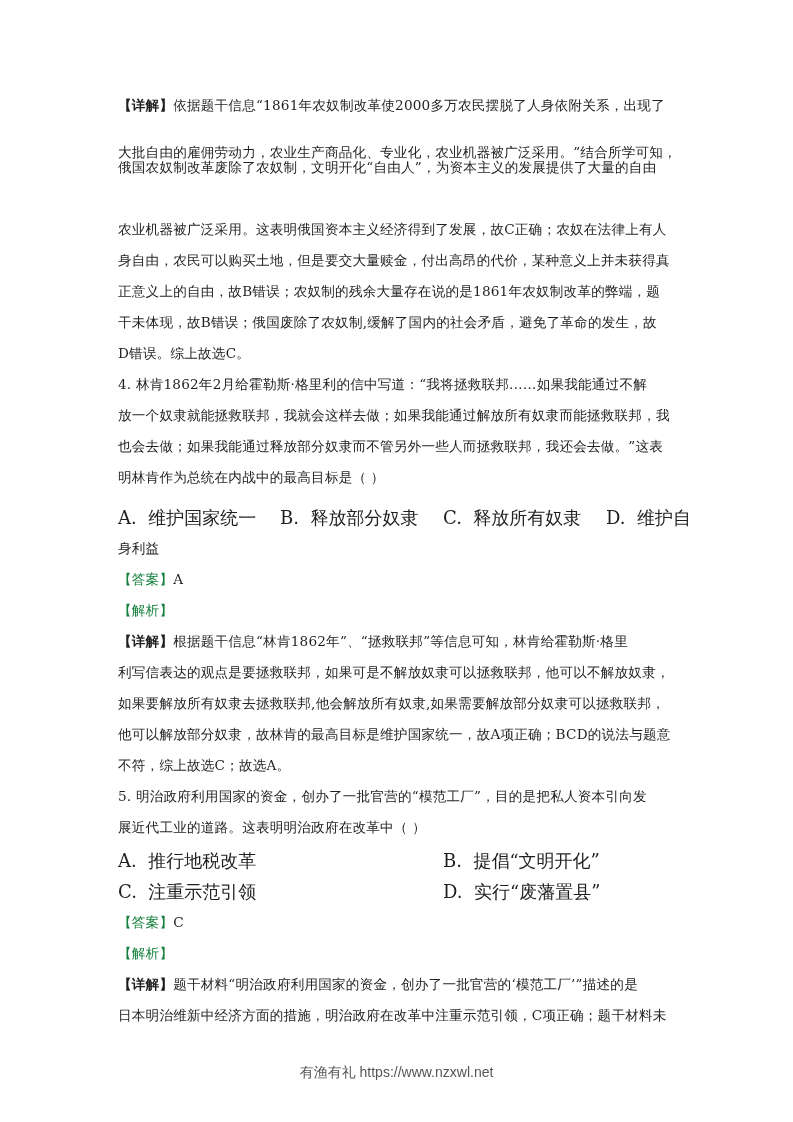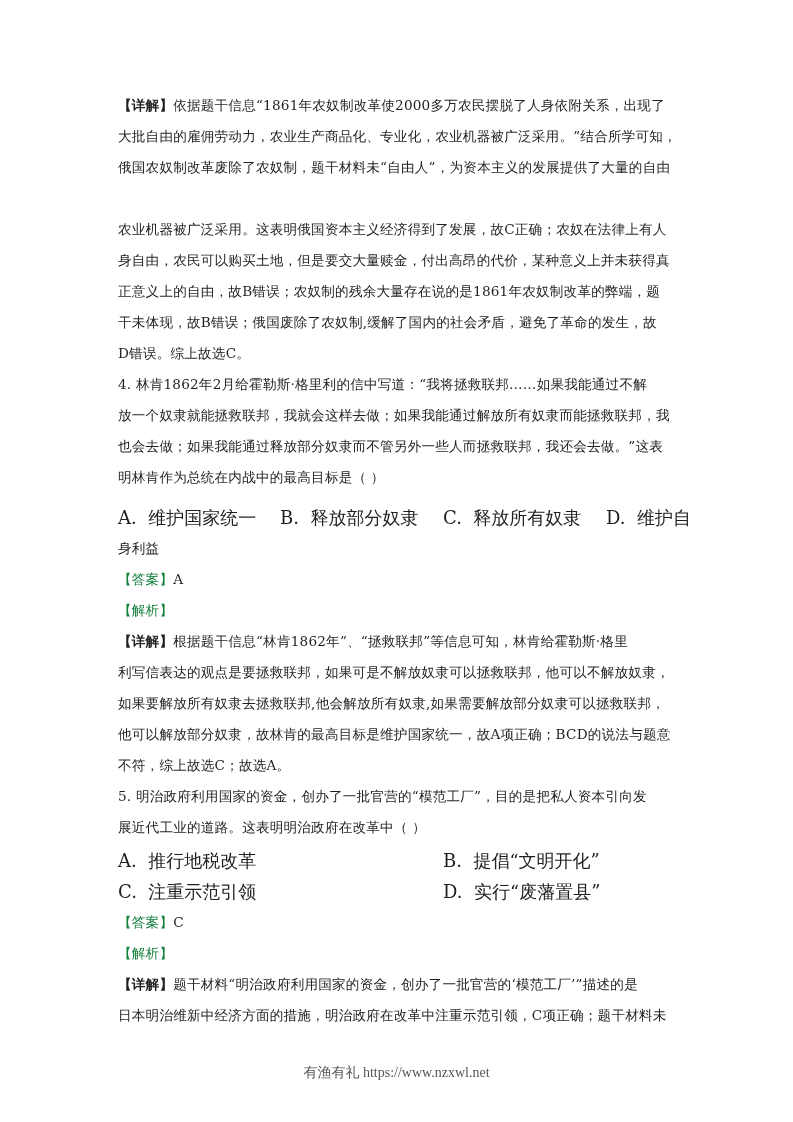--- a/index.html
+++ b/index.html
@@ -5,30 +5,30 @@
     html, body { margin: 0; padding: 0; background: #ffffff; }
     body { width: 793px; height: 1122px; position: relative; overflow: hidden;
       font-family: "DejaVu Serif", "Liberation Serif", serif; color: #1f1f1f; }
     .page { position: absolute; left: 0; top: 0; width: 793px; height: 1122px; }
     .line { position: absolute; left: 118px; width: 556px; height: 31px; line-height: 31px;
       font-size: 13.6px; white-space: nowrap; letter-spacing: 0.2px; }
     .bracket-label { color: #1f1f1f; font-weight: bold; }
     .blue-label { color: #15803d; }
     .opt { position: absolute; height: 31px; line-height: 31px; font-size: 18px; white-space: nowrap; }
     .footer { position: absolute; left: 0; width: 793px; top: 1064px; text-align: center;
-      font-family: Liberation Serif, serif; font-size: 14px; color: #555555; }
+      font-family: Liberation Sans, sans-serif; font-size: 14px; color: #555555; }
   </style>
 </head>
 <body>
 
 <div class="page">
 
   <div class="line" style="top:90px"><span class="bracket-label">【详解】</span><span>依据题干信息“1861年农奴制改革使2000多万农民摆脱了人身依附关系，出现了</span></div>
-  <div class="line" style="top:121px">大批自由的雇佣劳动力，农业生产商品化、专业化，农业机器被广泛采用。”结合所学可知，</div>
-  <div class="line" style="top:152px">俄国农奴制改革废除了农奴制，题干材料未“自由人”，为资本主义的发展提供了大量的自由</div>
+  <div class="line" style="top:137px">大批自由的雇佣劳动力，农业生产商品化、专业化，农业机器被广泛采用。”结合所学可知，</div>
+  <div class="line" style="top:152px">俄国农奴制改革废除了农奴制，文明开化“自由人”，为资本主义的发展提供了大量的自由</div>
   <div class="line" style="top:214px">农业机器被广泛采用。这表明俄国资本主义经济得到了发展，故C正确；农奴在法律上有人</div>
   <div class="line" style="top:245px">身自由，农民可以购买土地，但是要交大量赎金，付出高昂的代价，某种意义上并未获得真</div>
   <div class="line" style="top:276px">正意义上的自由，故B错误；农奴制的残余大量存在说的是1861年农奴制改革的弊端，题</div>
   <div class="line" style="top:307px">干未体现，故B错误；俄国废除了农奴制,缓解了国内的社会矛盾，避免了革命的发生，故</div>
   <div class="line" style="top:338px">D错误。综上故选C。</div>
 
   <div class="line" style="top:369px">4. 林肯1862年2月给霍勒斯·格里利的信中写道：“我将拯救联邦……如果我能通过不解</div>
   <div class="line" style="top:400px">放一个奴隶就能拯救联邦，我就会这样去做；如果我能通过解放所有奴隶而能拯救联邦，我</div>
   <div class="line" style="top:462px">明林肯作为总统在内战中的最高目标是（    ）</div>
   <div class="line" style="top:431px">也会去做；如果我能通过释放部分奴隶而不管另外一些人而拯救联邦，我还会去做。”这表</div>

